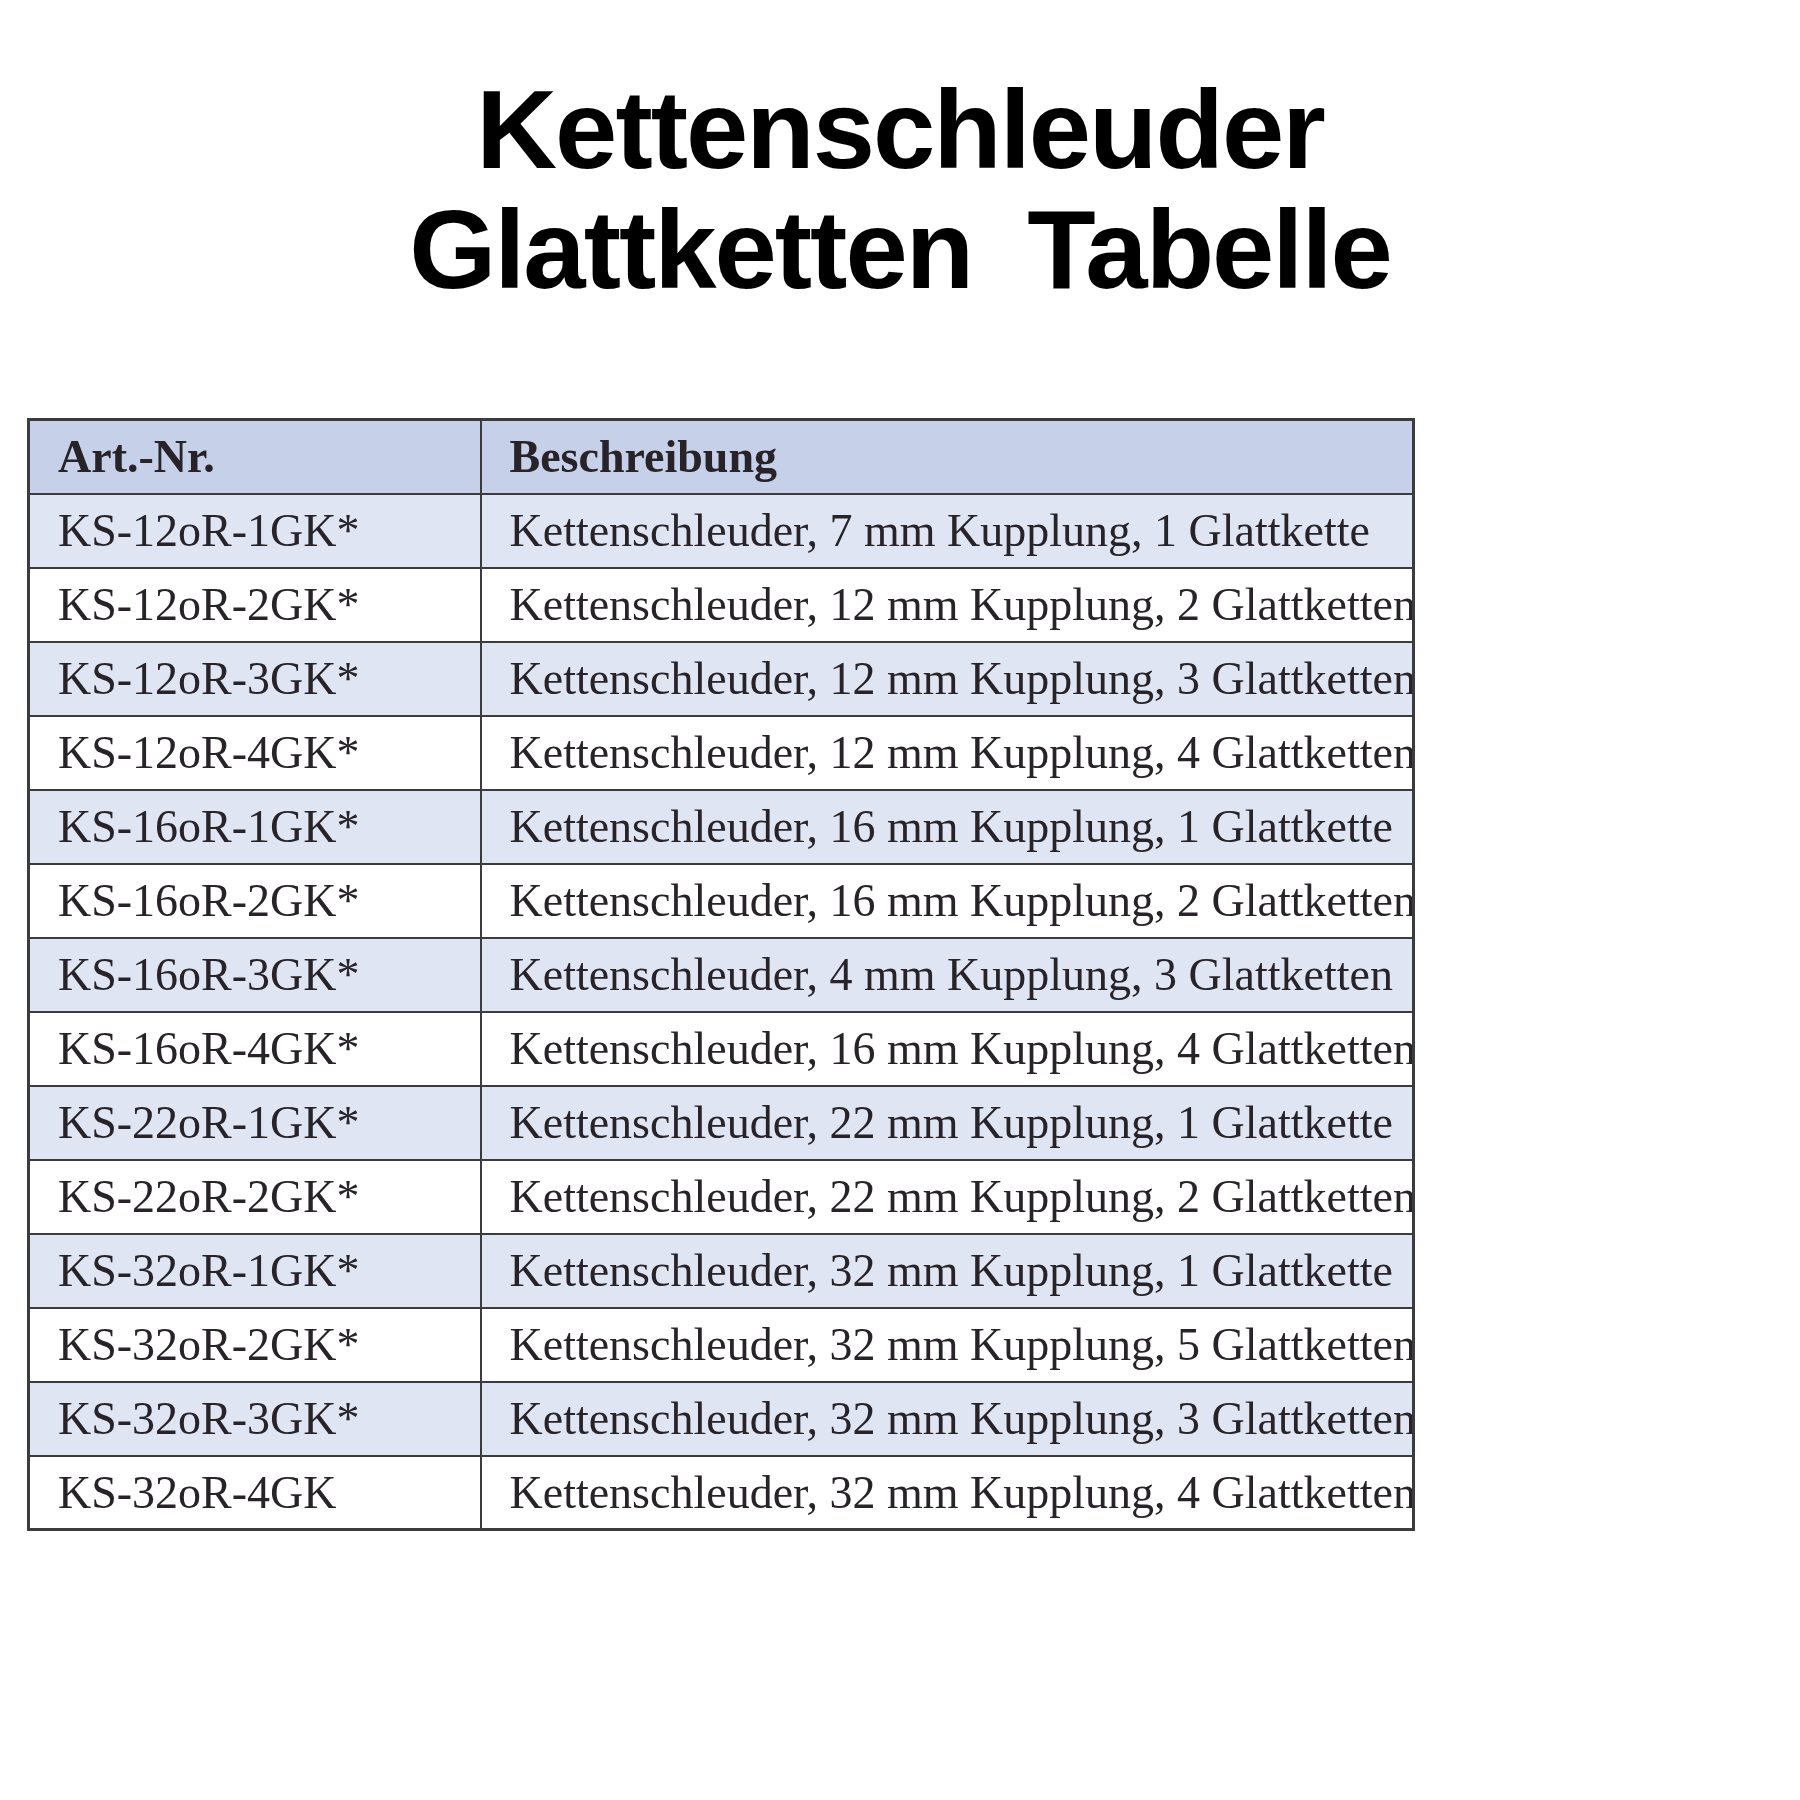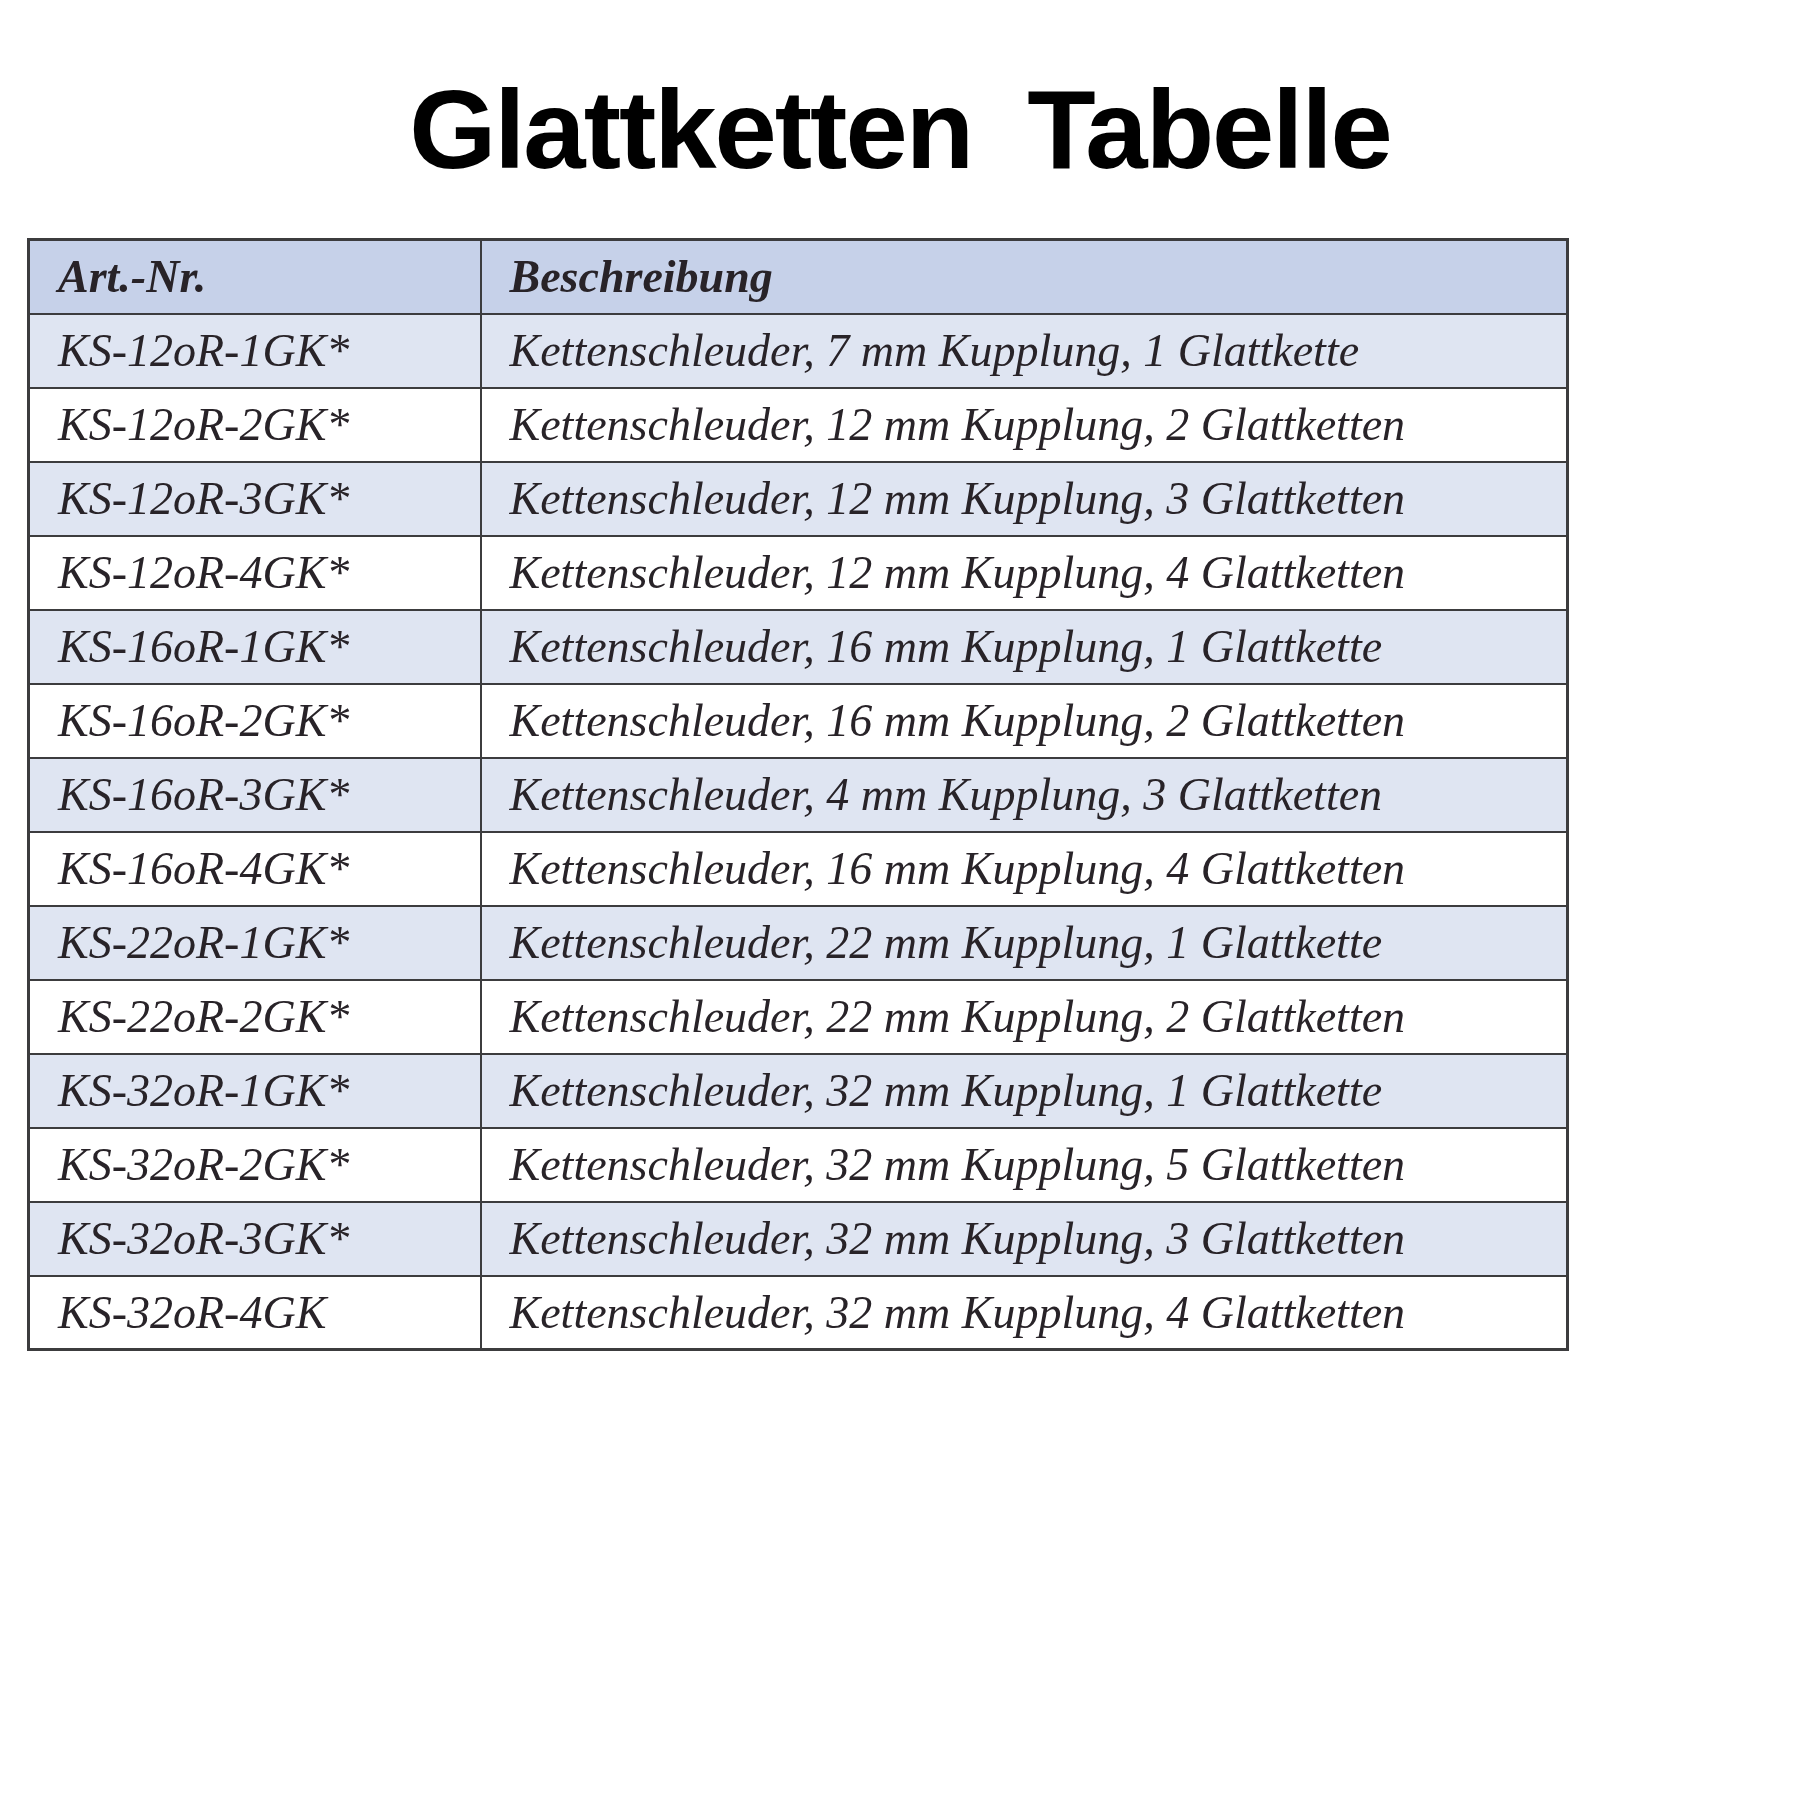--- a/index.html
+++ b/index.html
@@ -27,26 +27,25 @@
     font-size: 112px;
     letter-spacing: -2px;
     line-height: 120px;
     color: var(--title-text);
   }
   .title-line2 {
     word-spacing: 26px;
   }
   table.articles {
     margin-left: 27px;
-    margin-top: 48px;
-    width: 1542px;
+    margin-top: 108px;
+    width: 1388px;
     border-collapse: collapse;
     border: 3px solid var(--border);
     table-layout: fixed;
-    font-style: italic;
   }
   col.c-art { width: 452px; }
   th, td {
     border: 2px solid var(--border);
     height: 74px;
     vertical-align: middle;
     text-align: left;
     font-size: 46px;
     padding: 0 10px 0 28px;
     white-space: nowrap;
@@ -56,20 +55,21 @@
     background: var(--header-bg);
     font-weight: bold;
   }
   tbody tr { background: var(--row-bg); }
   tbody tr:nth-child(odd) { background: var(--row-alt-bg); }
 </style>
 </head>
 <body>
 
 <div class="title-wrap">
+  <div class="title-line1">Kettenschleuder</div>
   <div class="title-line2">Glattketten Tabelle</div>
 </div>
 
 <table class="articles">
   <colgroup>
     <col class="c-art">
     <col class="c-desc">
   </colgroup>
   <thead>
     <tr>

